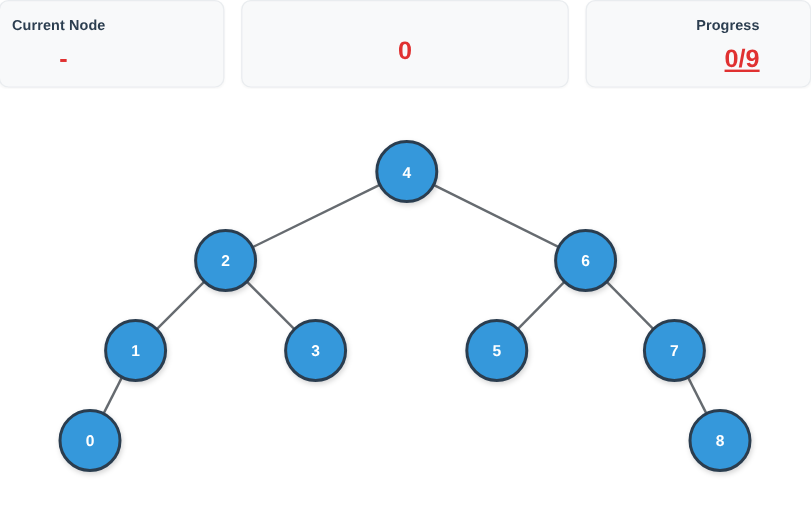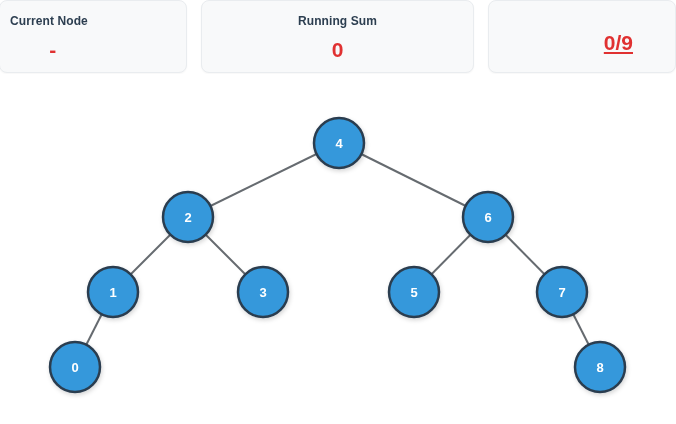--- a/index.html
+++ b/index.html
@@ -132,25 +132,25 @@
 <div id="app">
 
   <div class="stats-row">
 
     <div class="stat-card card-current">
       <div class="stat-label">Current Node</div>
       <div class="stat-value">-</div>
     </div>
 
     <div class="stat-card card-sum">
-      <div class="stat-label">Running Sum</div>
       <div class="stat-value">0</div>
     </div>
 
     <div class="stat-card card-progress">
+      <div class="stat-label">Progress</div>
       <div class="stat-value">0/9</div>
     </div>
 
   </div>
 
   <div class="tree-area">
     <svg class="tree-svg" viewBox="0 0 676 350" xmlns="http://www.w3.org/2000/svg">
       <defs>
         <filter id="nodeShadow" x="-60%" y="-60%" width="220%" height="220%">
           <feDropShadow dx="1" dy="2" stdDeviation="2" flood-color="#000000" flood-opacity="0.16"></feDropShadow>

